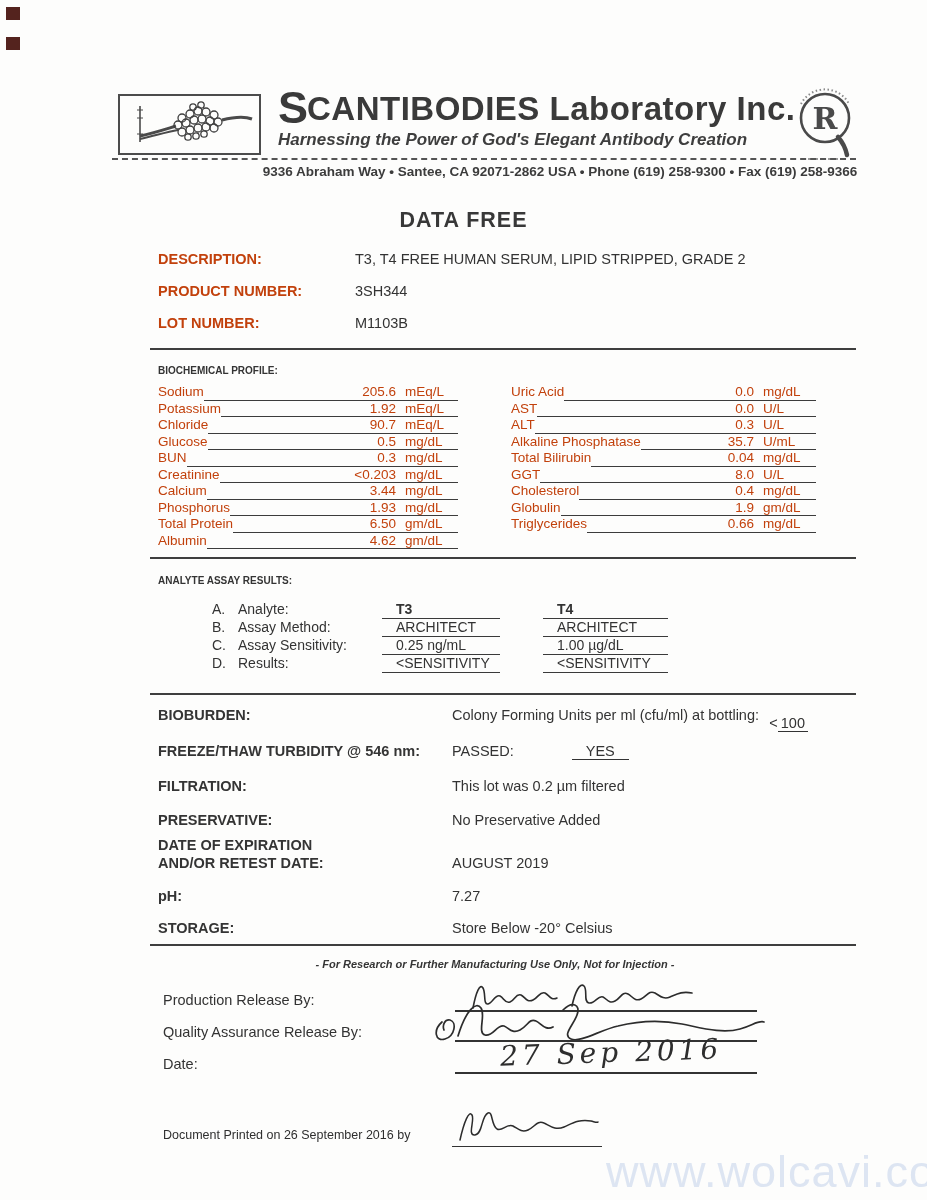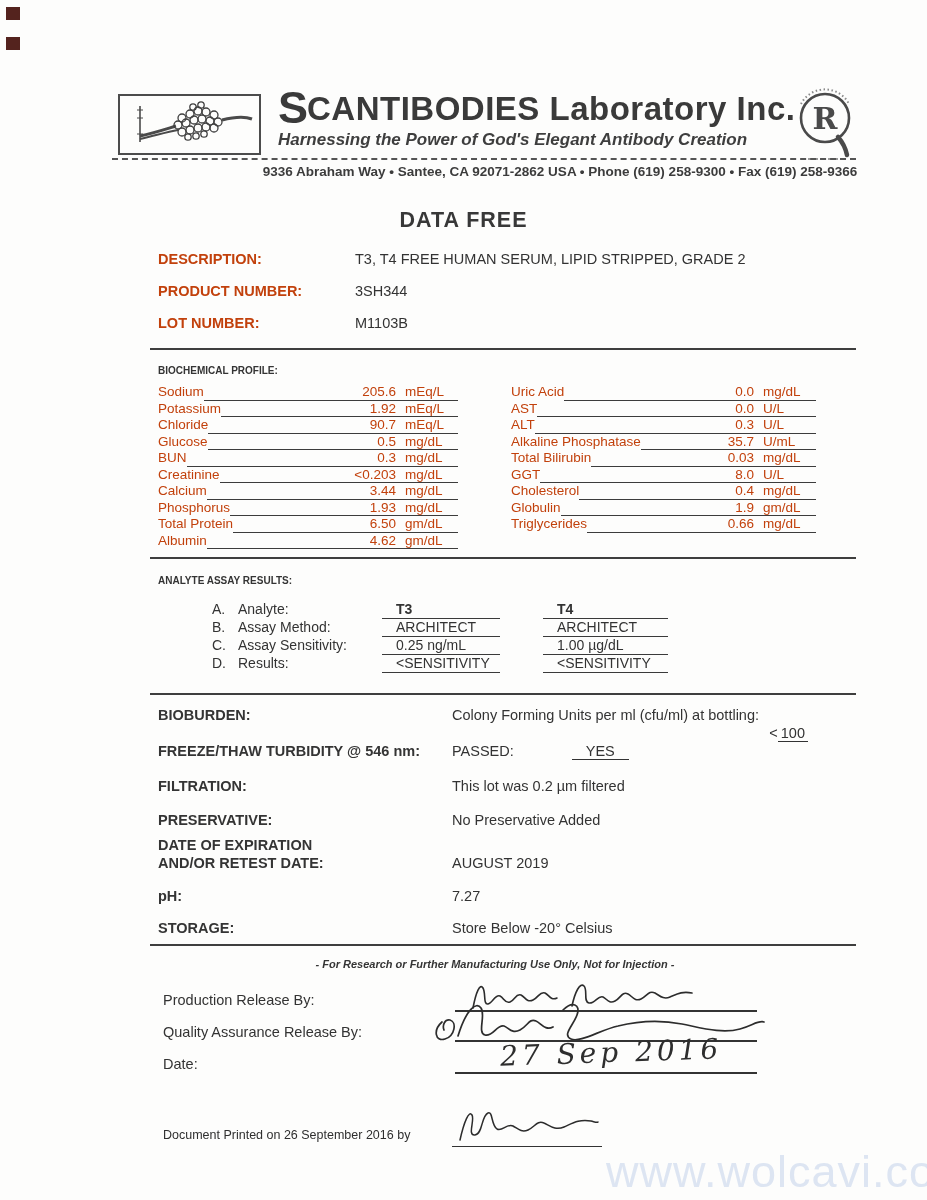--- a/index.html
+++ b/index.html
@@ -52,24 +52,24 @@
   .a-letter{width:26px;}
   .a-label{width:144px;}
   .a-col1{width:118px;border-bottom:1.7px solid #3a3a3a;padding-left:14px;margin-right:43px;white-space:nowrap;}
   .a-col2{width:125px;border-bottom:1.7px solid #3a3a3a;padding-left:14px;white-space:nowrap;}
   .a-bold{font-weight:bold;}
 
   
   .qc-row{position:absolute;left:158px;width:710px;font-size:14.5px;color:#333;}
   .qc-label{position:absolute;left:0;top:0;font-weight:bold;color:#343434;white-space:nowrap;line-height:18px;}
   .qc-value{position:absolute;left:294px;top:0;white-space:nowrap;line-height:18px;}
-  .qc-value-wide{display:flex;width:356px;flex-direction:column;}
+  .qc-value-wide{display:flex;width:356px;}
   .u-line{border-bottom:1.6px solid #333;padding:0 3px;}
   .gap-left{margin-left:58px;padding:0 14px;}
-  .push-right{margin-left:auto;}
+  .push-right{margin-left:auto;margin-top:8px;}
 
   
   .disclaimer{position:absolute;left:65px;top:958px;width:860px;text-align:center;
     font-size:11px;font-weight:bold;font-style:italic;color:#353535;}
   .release-label{position:absolute;left:163px;font-size:14.5px;color:#333;white-space:nowrap;}
   .sig-line{position:absolute;left:455px;width:302px;border-top:2px solid #333;}
   .signature{position:absolute;}
   .signature path{fill:none;stroke:#2c2c2c;stroke-linecap:round;stroke-linejoin:round;}
   .hand-date{position:absolute;left:500px;top:1036px;font-family:"DejaVu Serif",serif;
     font-style:italic;font-size:28px;letter-spacing:4px;color:#2e2e2e;transform:rotate(-2deg);}
@@ -248,21 +248,21 @@
       </div>
     <div class="b-row">
         <span>Alkaline Phosphatase</span>
         <span class="b-fill"></span>
         <span class="b-value">35.7</span>
         <span class="b-unit">U/mL</span>
       </div>
     <div class="b-row">
         <span>Total Bilirubin</span>
         <span class="b-fill"></span>
-        <span class="b-value">0.03</span>
+        <span class="b-value">0.04</span>
         <span class="b-unit">mg/dL</span>
       </div>
     <div class="b-row">
         <span>GGT</span>
         <span class="b-fill"></span>
         <span class="b-value">8.0</span>
         <span class="b-unit">U/L</span>
       </div>
     <div class="b-row">
         <span>Cholesterol</span>

